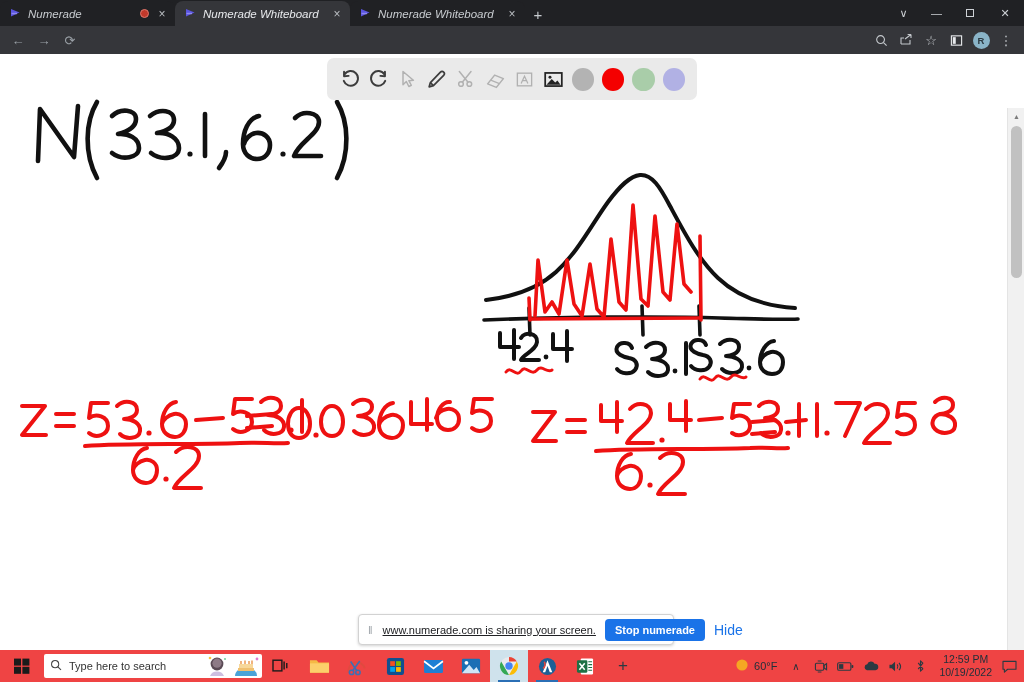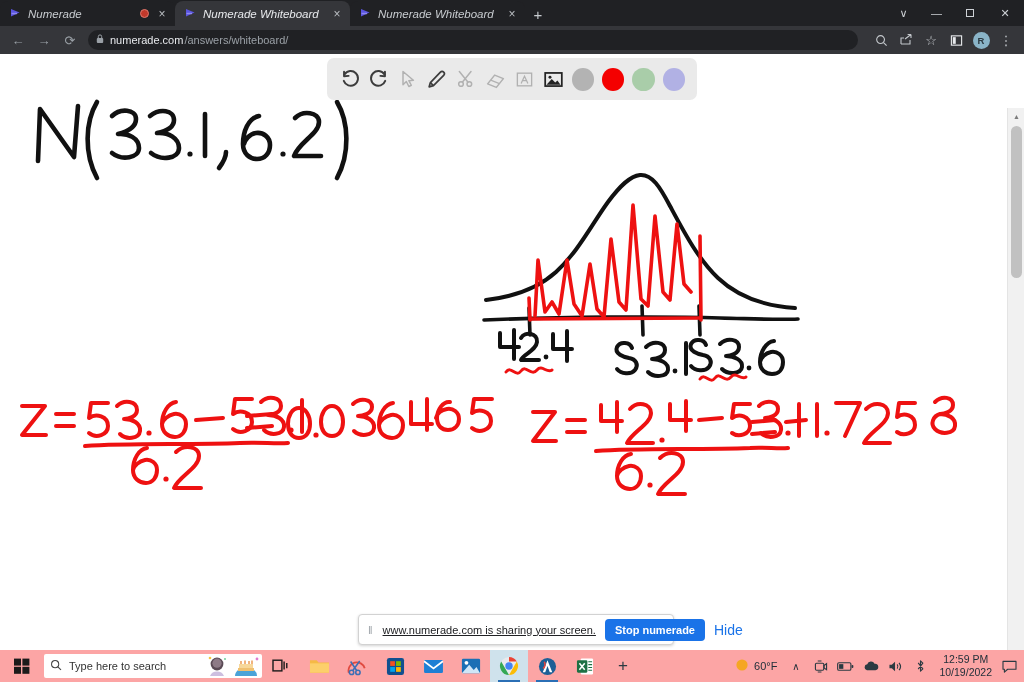--- a/index.html
+++ b/index.html
@@ -189,21 +189,21 @@
     border-radius: 4px;
     padding: 5px 10px;
     white-space: nowrap;
   }
   .hide-link { color: #1a73e8; font-size: 14px; white-space: nowrap; }
 
   
   .taskbar {
     position: absolute; left: 0; bottom: 0;
     width: 1024px; height: 32px;
-    background: #fca5a5;
+    background: #ef4444;
     display: flex; align-items: center;
     padding: 0 4px 0 0;
   }
   .start-btn {
     width: 44px; height: 32px;
     display: flex; align-items: center; justify-content: center;
   }
   .searchbox {
     width: 218px; height: 24px;
     background: #ffffff;
@@ -293,30 +293,20 @@
       </div>
       <div class="wc close-btn">✕</div>
     </div>
   </div>
 
   <div class="toolbar">
     <div class="nav-btn">←</div>
     <div class="nav-btn">→</div>
     <div class="nav-btn">⟳</div>
 
-    <div class="omnibox">
-      <span class="lock-ico">
-        <svg width="8" height="10" viewBox="0 0 8 10">
-            <rect x="0.8" y="4" width="6.4" height="5" rx="1" fill="#9aa0a6"></rect>
-            <path d="M2.3 4 V2.6 a1.7 1.7 0 0 1 3.4 0 V4" fill="none" stroke="#9aa0a6" stroke-width="1"></path>
-          </svg>
-      </span>
-      <span class="url-strong">numerade.com</span>
-      <span class="url-rest" style="margin-left:-5px">/answers/whiteboard/</span>
-    </div>
 
     <div class="tb-right">
       <div class="tb-ico">
         <svg width="13" height="13" viewBox="0 0 14 14">
             <circle cx="6" cy="6" r="4.2" fill="none" stroke="#c4c8cc" stroke-width="1.2"></circle>
             <path d="M9.2 9.2 L12.5 12.5" stroke="#c4c8cc" stroke-width="1.2"></path>
           </svg>
       </div>
       <div class="tb-ico">
         <svg width="14" height="14" viewBox="0 0 14 14">

